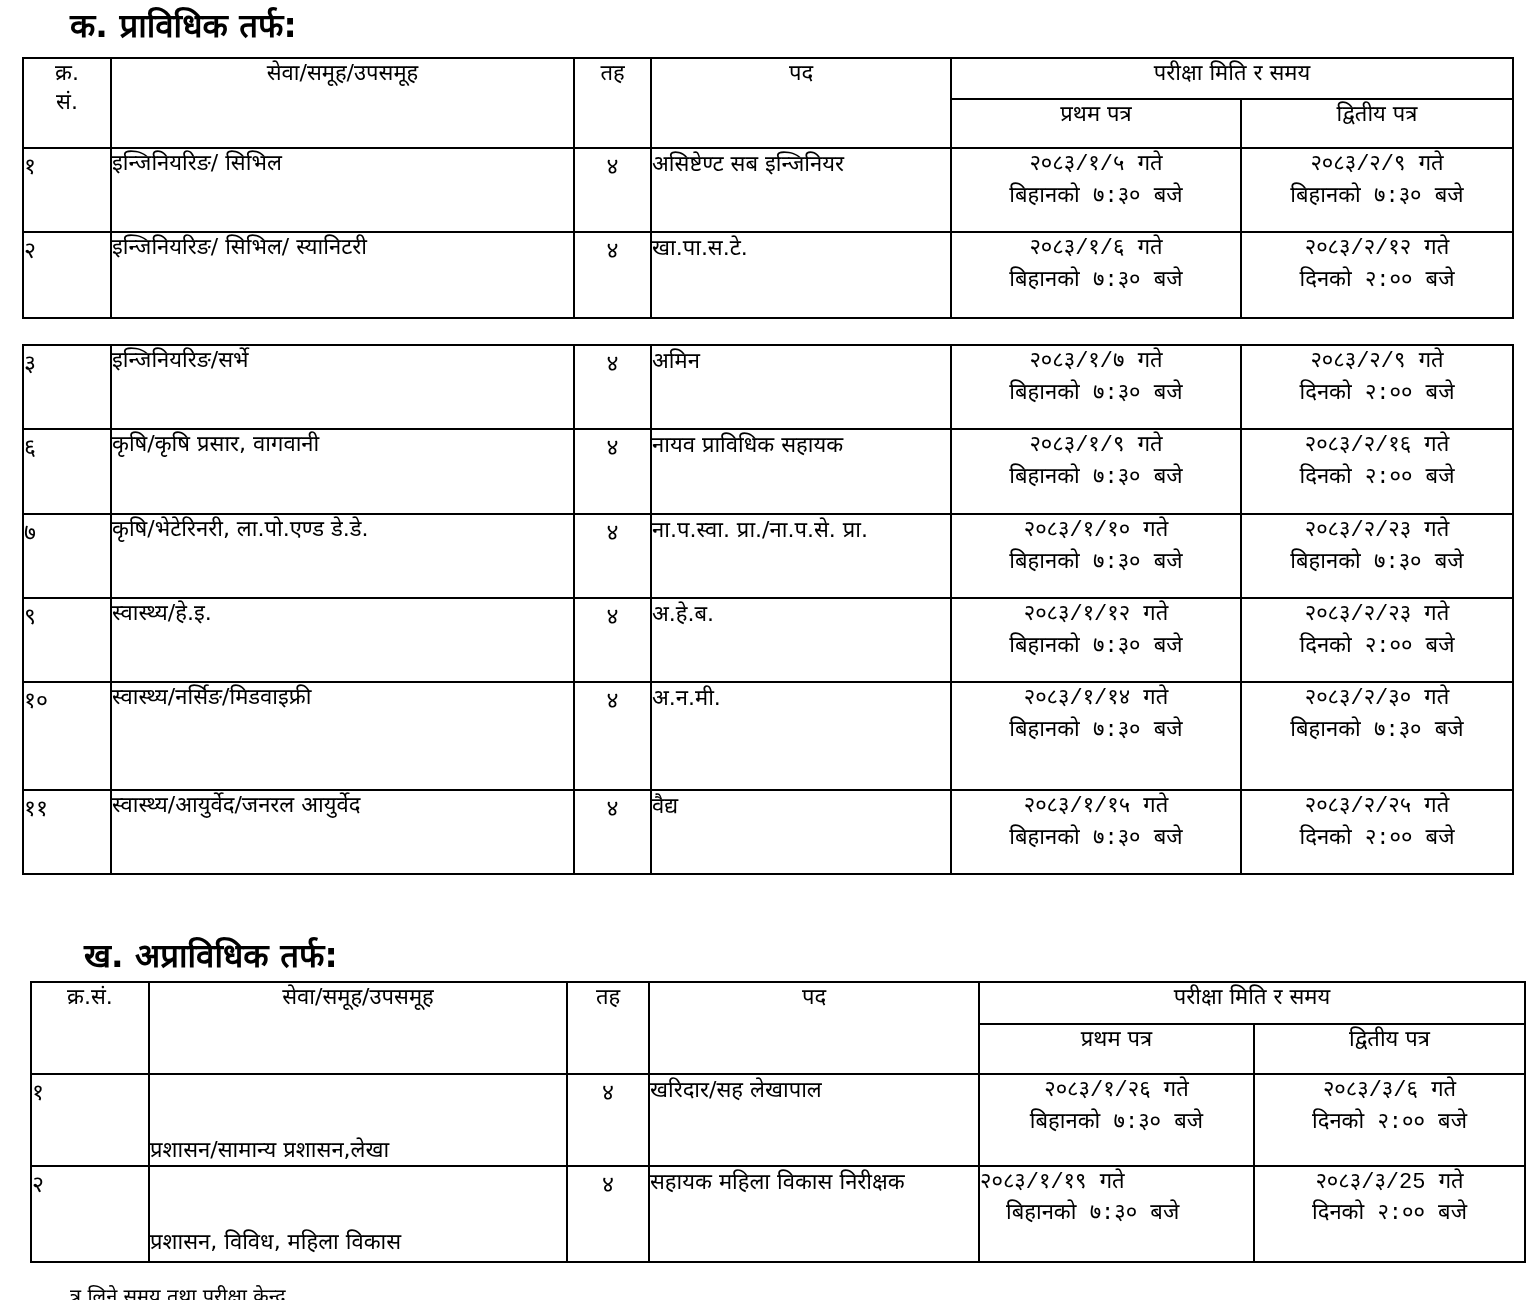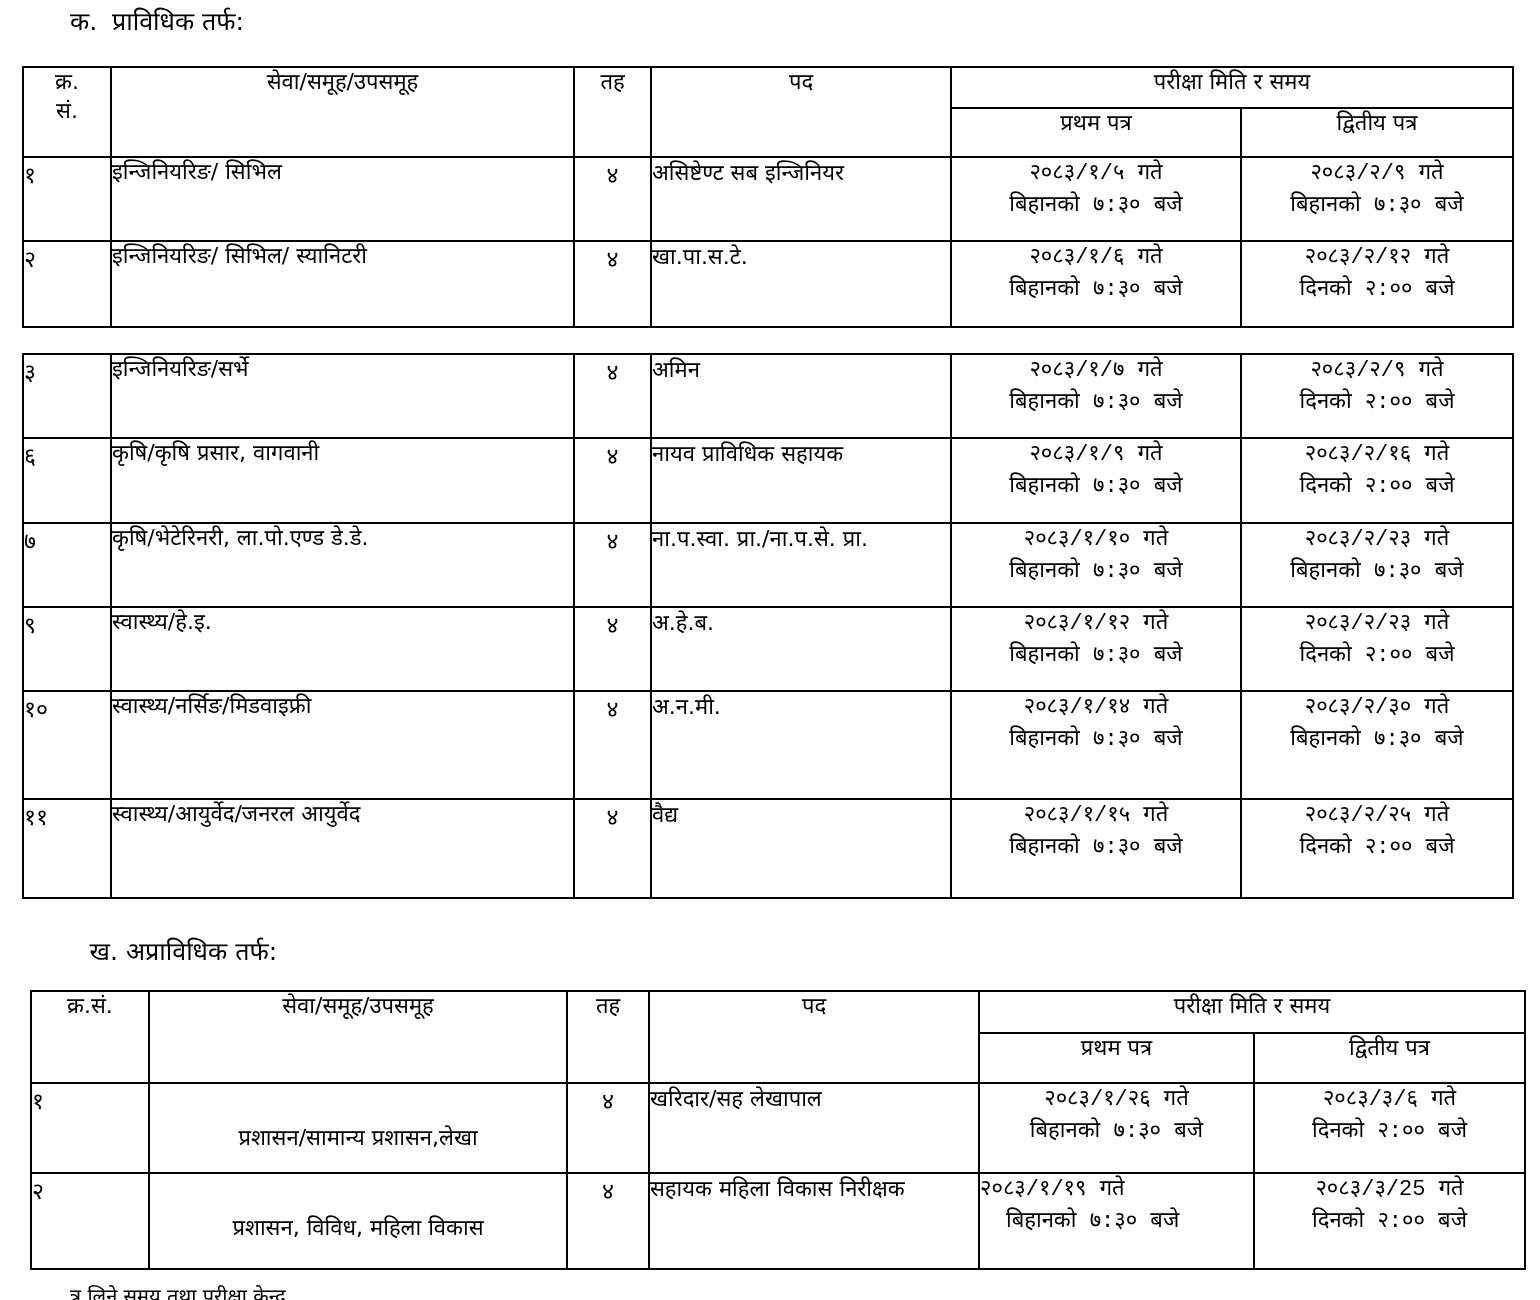--- a/index.html
+++ b/index.html
@@ -19,22 +19,22 @@
 
   .page {
     position: relative;
     width: 1540px;
     height: 1300px;
     box-sizing: border-box;
   }
 
   
   .section-heading {
-    font-size: 25px;
-    font-weight: normal;
+    font-size: 33px;
+    font-weight: bold;
     line-height: 1.1;
     white-space: nowrap;
   }
   .section-heading .sh-letter {
     display: inline-block;
     min-width: 34px;
   }
   .section-heading .sh-text {
     display: inline-block;
   }
@@ -50,21 +50,20 @@
     top: 938px;
     text-align: right;
   }
 
   
   table.grid {
     position: absolute;
     border-collapse: collapse;
     table-layout: fixed;
     background: #c4b5fd;
-    margin-top: 9px;
   }
   table.grid td, table.grid th {
     border: 2px solid #000;
     padding: 0;
     vertical-align: top;
     font-weight: normal;
     background: #fff;
   }
 
   
@@ -122,22 +121,21 @@
     text-align: left;
   }
   .c-date.align-left .dline.indent {
     padding-left: 26px;
   }
 
   
   .c-post.mid {
   }
   .c-service.mid {
-    padding-top: 40px;
-    text-align: center;
+    padding-top: 61px;
   }
 
   
   #bottom-strip {
     position: absolute;
     left: 70px;
     top: 1285px;
     font-size: 20px;
     font-weight: normal;
     line-height: 1.1;
@@ -286,21 +284,21 @@
         <td class="c-post mid">अ.न.मी.</td>
         <td class="c-date">
           <span class="dline">२०८३/१/१४ गते</span>
           <span class="dline">बिहानको ७:३० बजे</span>
         </td>
         <td class="c-date">
           <span class="dline">२०८३/२/३० गते</span>
           <span class="dline">बिहानको ७:३० बजे</span>
         </td>
       </tr>
-      <tr style="height:99px;">
+      <tr style="height:84px;">
         <td class="c-sn">११</td>
         <td class="c-service">स्वास्थ्य/आयुर्वेद/जनरल आयुर्वेद</td>
         <td class="c-level">४</td>
         <td class="c-post mid">वैद्य</td>
         <td class="c-date">
           <span class="dline">२०८३/१/१५ गते</span>
           <span class="dline">बिहानको ७:३० बजे</span>
         </td>
         <td class="c-date">
           <span class="dline">२०८३/२/२५ गते</span>

